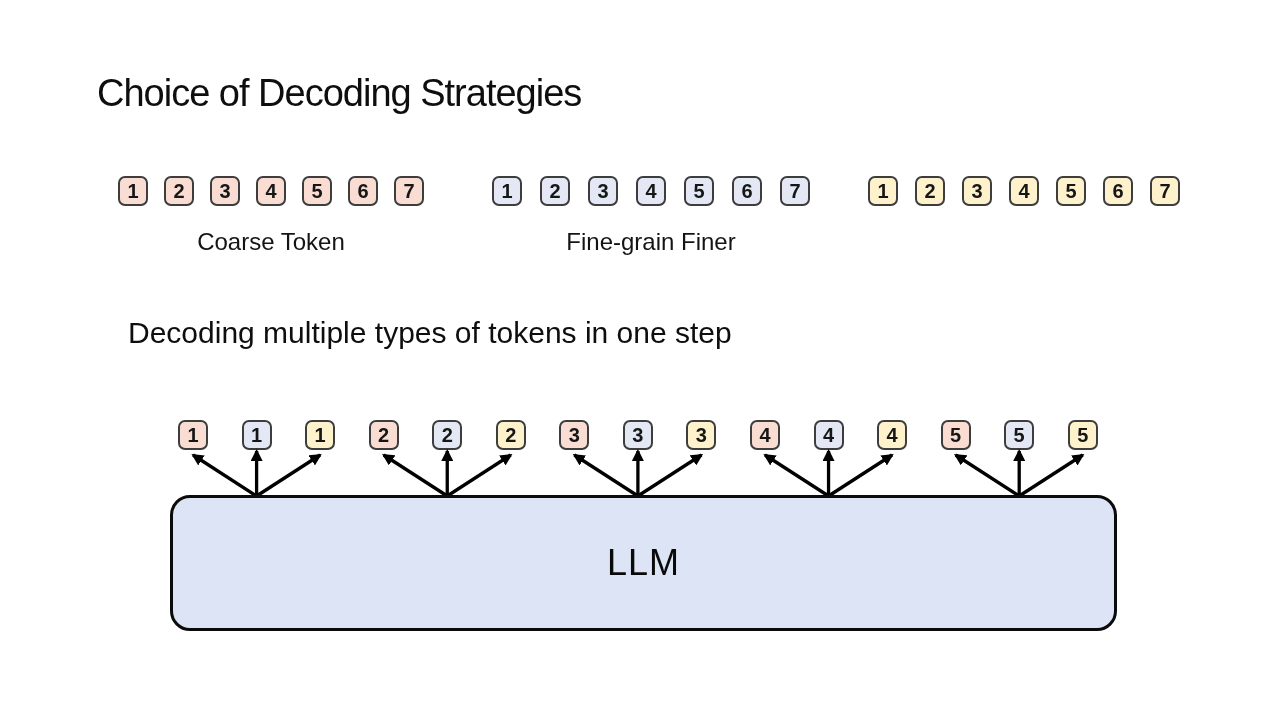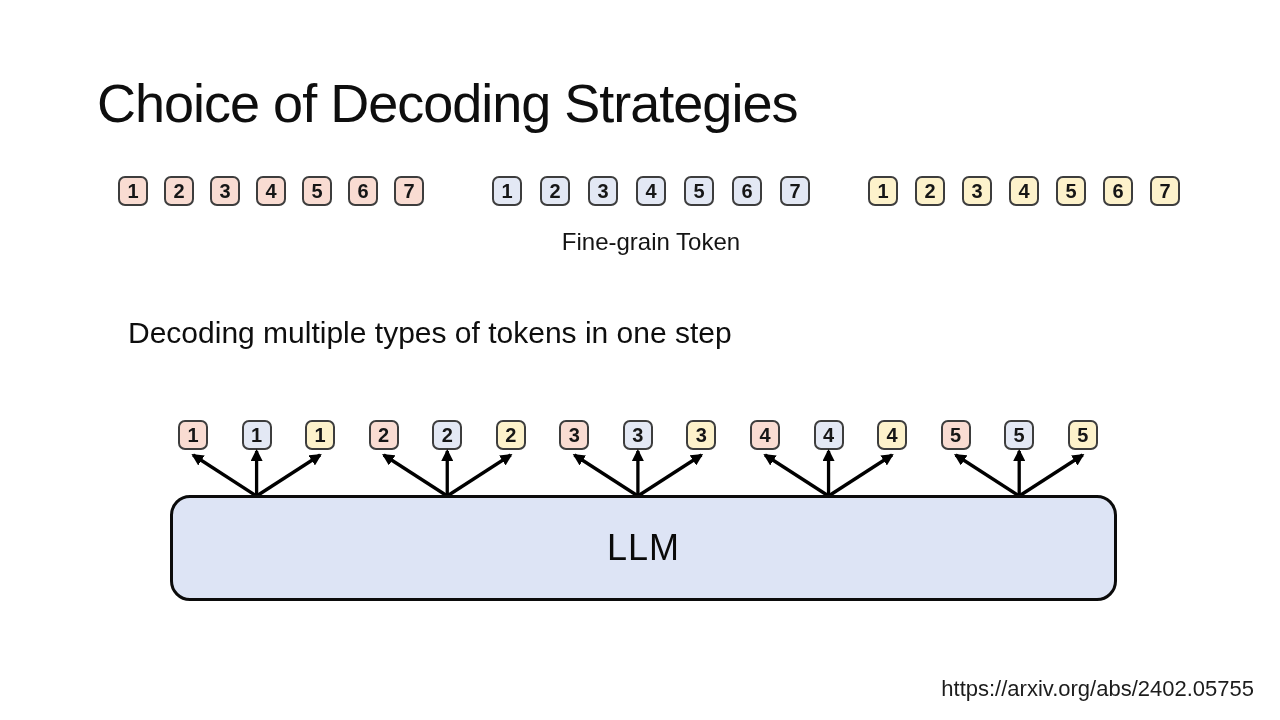--- a/index.html
+++ b/index.html
@@ -12,21 +12,21 @@
     --arrow:#000000;
     --text:#111111;
   }
   html,body{margin:0;padding:0;background:#ffffff;}
   .slide{
     position:relative;width:1280px;height:720px;overflow:hidden;background:#ffffff;
     font-family:"Liberation Sans", sans-serif;color:var(--text);
   }
   .title{
     position:absolute;left:97px;top:72px;margin:0;
-    font-size:54px;font-weight:300;letter-spacing:-1px;color:#0e0e0e;
+    font-size:38px;font-weight:300;letter-spacing:-1px;color:#0e0e0e;
   }
   .token-row{position:absolute;top:176px;}
   .token-row .strip{display:flex;}
   .row-0 .strip{gap:16px;}
   .row-1 .strip{gap:18px;}
   .row-2 .strip{gap:17px;}
   .token{
     box-sizing:border-box;width:30px;height:30px;border:2px solid var(--token-border);
     border-radius:7px;display:flex;align-items:center;justify-content:center;
     font-size:20px;font-weight:600;color:#161616;background:#fff;flex:0 0 auto;
@@ -35,21 +35,21 @@
   .token.fine{background:var(--fine-fill);}
   .token.finer{background:var(--finer-fill);}
   .token.out{position:absolute;top:420px;}
   .row-label{margin-top:22px;text-align:center;font-size:24px;color:#141414;}
   .subtitle{
     position:absolute;left:128px;top:316px;margin:0;
     font-size:30px;font-weight:400;color:#0e0e0e;
   }
   .arrow-layer{position:absolute;left:0;top:0;width:1280px;height:720px;pointer-events:none;}
   .llm-box{
-    position:absolute;left:170px;top:495px;width:947px;height:106px;box-sizing:border-box;
+    position:absolute;left:170px;top:495px;width:947px;height:136px;box-sizing:border-box;
     background:var(--llm-fill);border:3.5px solid var(--llm-border);border-radius:20px;
     display:flex;align-items:center;justify-content:center;
   }
   .llm-label{font-size:36px;font-weight:300;letter-spacing:1px;color:#0a0a0a;}
   .footer-url{
     position:absolute;right:26px;top:676px;font-size:22px;color:#1c1c1c;
   }
 </style>
 </head>
 <body>
@@ -61,33 +61,34 @@
   <div class="token-row row-0" style="left:118px;">
     <div class="strip">
         <span class="token coarse">1</span>
         <span class="token coarse">2</span>
         <span class="token coarse">3</span>
         <span class="token coarse">4</span>
         <span class="token coarse">5</span>
         <span class="token coarse">6</span>
         <span class="token coarse">7</span>
       </div>
+    <div class="row-label">Coarse Token</div>
   </div>
 
   <div class="token-row row-1" style="left:492px;">
     <div class="strip">
         <span class="token fine">1</span>
         <span class="token fine">2</span>
         <span class="token fine">3</span>
         <span class="token fine">4</span>
         <span class="token fine">5</span>
         <span class="token fine">6</span>
         <span class="token fine">7</span>
       </div>
-    <div class="row-label">Fine-grain Token</div>
+    <div class="row-label">Fine-grain Finer</div>
   </div>
 
   <div class="token-row row-2" style="left:868px;">
     <div class="strip">
         <span class="token finer">1</span>
         <span class="token finer">2</span>
         <span class="token finer">3</span>
         <span class="token finer">4</span>
         <span class="token finer">5</span>
         <span class="token finer">6</span>
@@ -137,15 +138,14 @@
         <line x1="1019.2" y1="496" x2="955.7" y2="455" marker-end="url(#ah)"></line>
         <line x1="1019.2" y1="496" x2="1019.2" y2="451" marker-end="url(#ah)"></line>
         <line x1="1019.2" y1="496" x2="1082.7" y2="455" marker-end="url(#ah)"></line>
       </g>
   </svg>
 
   <div class="llm-box">
     <span class="llm-label">LLM</span>
   </div>
 
-  <div class="footer-url">https://arxiv.org/abs/2402.05755</div>
 
 </div>
 
 </body></html>

